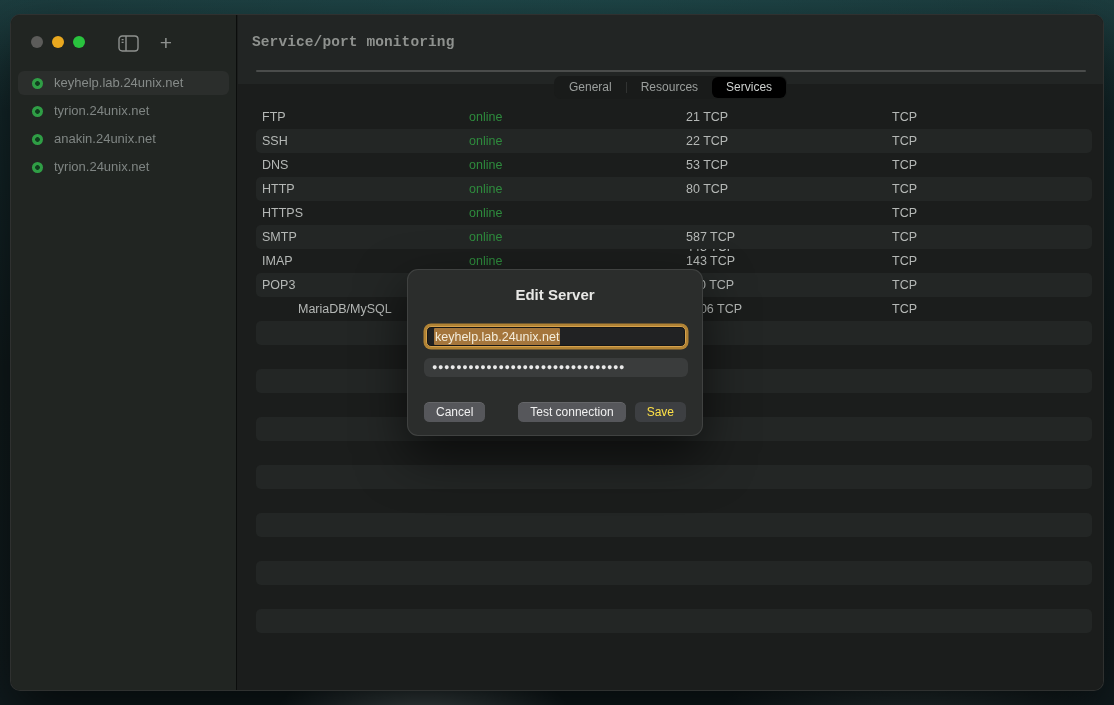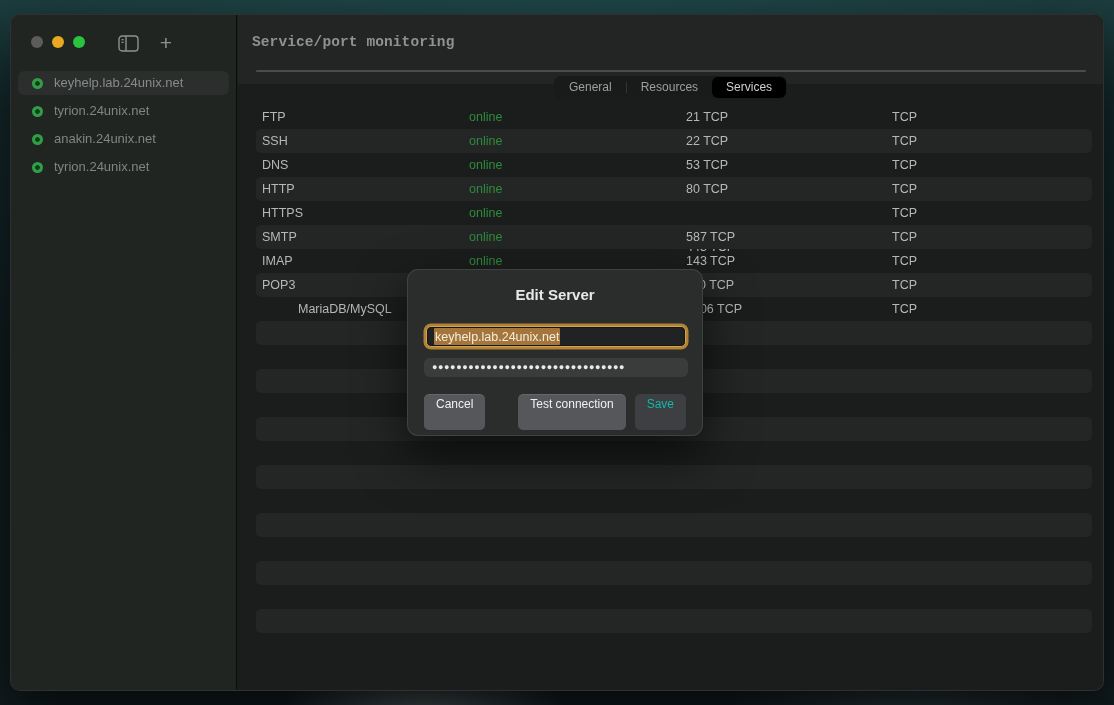--- a/index.html
+++ b/index.html
@@ -89,26 +89,26 @@
   }
   .host-input .sel { background:#a5763c; padding:1.5px 1px; border-radius:1px; }
   .password-input {
     position:absolute; left:16px; top:88px; width:264px; height:19px;
     background:#3a3c3c; border-radius:6px; overflow:hidden;
     color:#eaeaea; font-size:9px; letter-spacing:0.6px; line-height:19px; padding-left:8px;
     white-space:nowrap;
   }
   .btn-row { position:absolute; left:16px; right:16px; top:132px; height:20px; display:flex; align-items:center; }
   .btn {
-    height:36px; line-height:20px; padding:0 12px; border-radius:5.5px; font-size:12px;
+    height:20px; line-height:20px; padding:0 12px; border-radius:5.5px; font-size:12px;
     background:#56575b; color:#f0f0f0; white-space:nowrap;
     box-shadow:inset 0 0.5px 0 rgba(255,255,255,.18);
   }
   .btn.test { margin-left:auto; }
-  .btn.save { margin-left:9px; background:#3d3f42; color:#14b8a6; box-shadow:none; }
+  .btn.save { margin-left:9px; background:#3d3f42; color:#fde047; box-shadow:none; }
 </style>
 </head>
 <body>
 
 <div class="window">
 
   <aside class="sidebar">
     <div class="tl-row">
       <span class="tl" style="background: rgb(92, 92, 90);"></span>
       <span class="tl" style="background: rgb(233, 168, 31);"></span>

